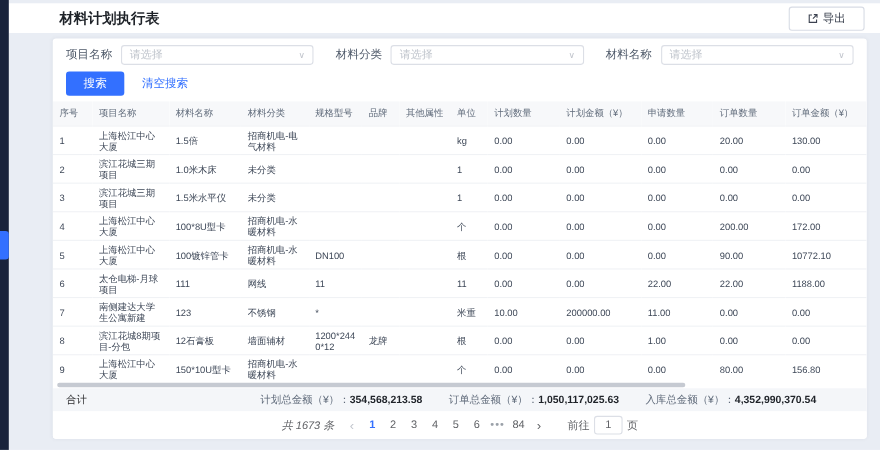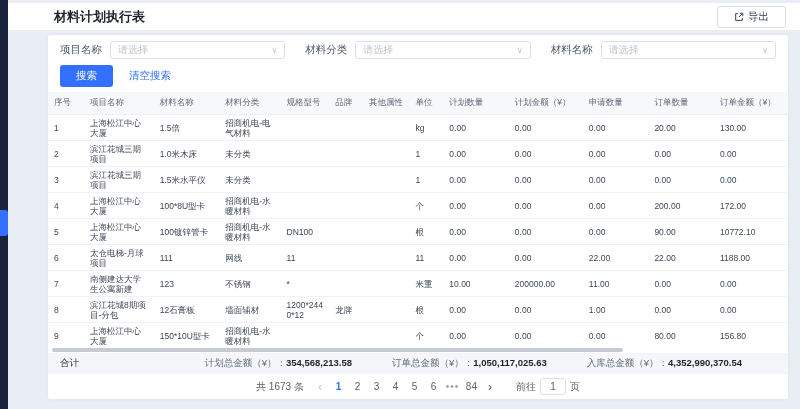--- a/index.html
+++ b/index.html
@@ -46,28 +46,28 @@
   tbody td { font-size:8.5px; color:#3d4757; padding:2.5px 6px; border-bottom:1px solid #f0f2f5;
     vertical-align:middle; word-break:break-all; line-height:10px; }
   tbody tr { cursor:default; }
 
   .hscroll { height:6px; padding:1px 4px; flex:none; }
   .hscroll .thumb { width:78%; height:4px; background:#c6cad2; border-radius:2px; cursor:pointer; }
 
   .summary-row { height:21px; background:#f4f6f9; display:flex; align-items:center;
     padding:0 46px 0 12px; font-size:9.5px; flex:none; }
   .sum-label { color:#303133; }
-  .totals { margin-left:auto; display:flex; gap:40px; }
+  .totals { margin-left:auto; display:flex; gap:24px; }
   .total-item { white-space:nowrap; }
   .total-item .tl { color:#5f6a7a; }
   .total-item .tv { font-weight:bold; color:#1f2329; }
 
   .pagination { height:25px; display:flex; align-items:center; justify-content:center; gap:5px;
     font-size:10px; color:#606266; background:#fff; flex:none; }
-  .pg-total { margin-right:6px; color:#606266; }
+  .pg-total { margin-right:6px; color:#606266;font-style:italic; }
   .pg-arrow { border:none; background:transparent; font-size:12px; cursor:pointer; line-height:1; padding:0 3px; }
   .pg-arrow.prev { color:#c0c4cc; }
   .pg-arrow.next { color:#606266; }
   .pages { display:flex; align-items:center; gap:2px; }
   .pg { min-width:17px; height:17px; border:none; background:transparent; font-size:10px; color:#606266; cursor:pointer; }
   .pg.active { color:#3370ff; font-weight:bold; }
   .pg.more { color:#9aa0a8; letter-spacing:1px; }
   .goto-wrap { display:flex; align-items:center; gap:4px; margin-left:16px;justify-content:center; }
   .goto-input { width:26px; height:17px; border:1px solid #dcdfe6; border-radius:3px; text-align:center;
     font-size:10px; color:#606266; }

